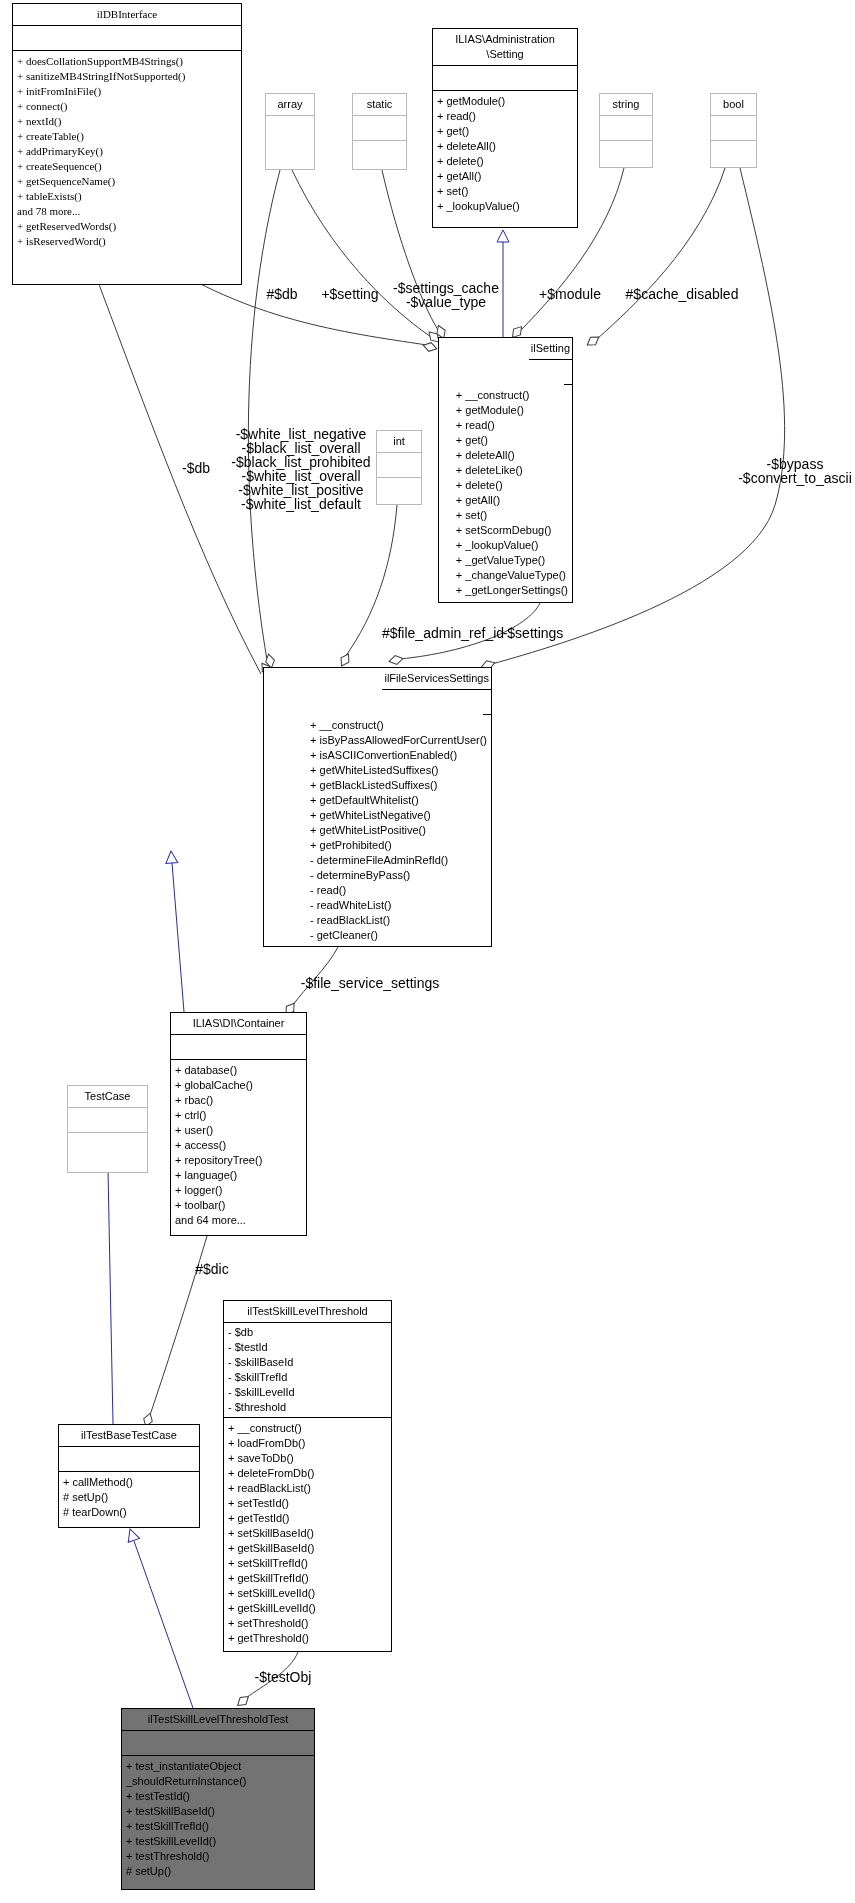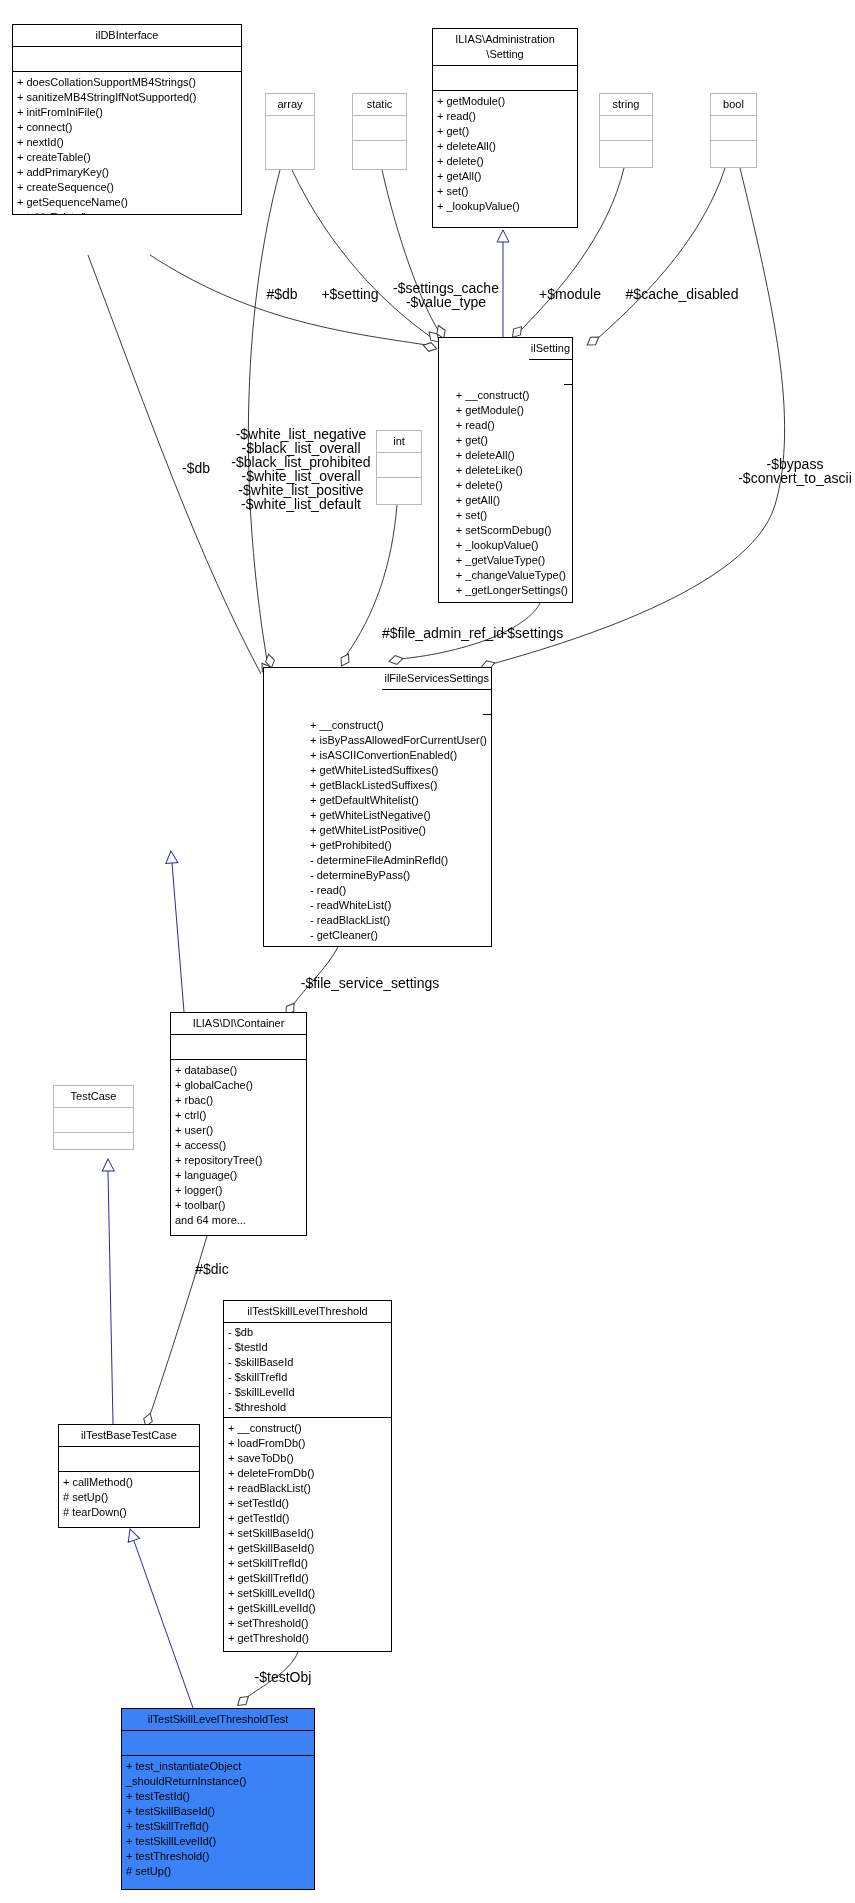--- a/index.html
+++ b/index.html
@@ -2,21 +2,21 @@
 <html><head>
 <meta charset="utf-8">
 <style>
   html,body{margin:0;padding:0;background:#ffffff;}
   #diagram{position:relative;width:855px;height:1903px;background:#ffffff;
            font-family:"Liberation Sans","DejaVu Sans",sans-serif;color:#000;overflow:hidden;}
   #edges{position:absolute;left:0;top:0;z-index:0;}
   .uml{position:absolute;z-index:1;background:#ffffff;border:1px solid #000;box-sizing:border-box;
        display:flex;flex-direction:column;font-size:11px;line-height:15px;overflow:hidden;}
   .uml.primitive{border-color:#b9b9b9;}
-  .uml.selected{background:#3b82f6;}
+  .uml.selected{background:#737373;}
   .uml .t{border-bottom:1px solid #000;text-align:center;padding:3px 2px;flex:0 0 auto;}
   .uml.primitive .t{border-bottom-color:#b9b9b9;}
   .uml .a{border-bottom:1px solid #000;min-height:20px;padding:2px 4px;flex:0 0 auto;}
   .uml.primitive .a{border-bottom-color:#b9b9b9;}
   .uml.primitive .a2{min-height:24px;flex:1 1 auto;}
   .uml .m{padding:3px 4px;flex:1 1 auto;text-align:left;}
   .uml .m div,.uml .a div{white-space:nowrap;}
   .elabel{position:absolute;z-index:2;font-size:14px;line-height:14px;text-align:center;
           transform:translate(-50%,-50%);white-space:nowrap;}
 </style>
@@ -66,21 +66,21 @@
       <path d="M 193,1708 L 134,1541"></path>
     </g>
     <g stroke="#2929a3" fill="#ffffff" stroke-width="1">
       <polygon points="0,0 -6,12 6,12" transform="translate(503,230)"></polygon>
       <polygon points="0,0 -6,12 6,12" transform="translate(171,851) rotate(-4)"></polygon>
       <polygon points="0,0 -6,12 6,12" transform="translate(108,1159) rotate(-1)"></polygon>
       <polygon points="0,0 -6,12 6,12" transform="translate(130,1529) rotate(-19)"></polygon>
     </g>
   </svg>
 
-<div class="uml class" style="left: 12px; top: 24px; width: 230px; height: 191px;">
+<div class="uml class" style="left: 12px; top: 3px; width: 230px; height: 282px; font-family: Liberation Serif, serif;">
       <div class="t">
         <div>ilDBInterface</div>
       </div>
       <div class="a"></div>
       <div class="m">
         <div>+ doesCollationSupportMB4Strings()</div>
         <div>+ sanitizeMB4StringIfNotSupported()</div>
         <div>+ initFromIniFile()</div>
         <div>+ connect()</div>
         <div>+ nextId()</div>
@@ -203,21 +203,21 @@
         <div>+ ctrl()</div>
         <div>+ user()</div>
         <div>+ access()</div>
         <div>+ repositoryTree()</div>
         <div>+ language()</div>
         <div>+ logger()</div>
         <div>+ toolbar()</div>
         <div>and 64 more...</div>
       </div>
     </div>
-    <div class="uml primitive" style="left: 53px; top: 1085px; width: 81px; height: 65px;">
+    <div class="uml primitive" style="left: 67px; top: 1085px; width: 81px; height: 88px;">
       <div class="t">
         <div>TestCase</div>
       </div>
       <div class="a"></div>
       <div class="a2"></div>
     </div>
     <div class="uml class" style="left: 223px; top: 1300px; width: 169px; height: 352px;">
       <div class="t">
         <div>ilTestSkillLevelThreshold</div>
       </div>

